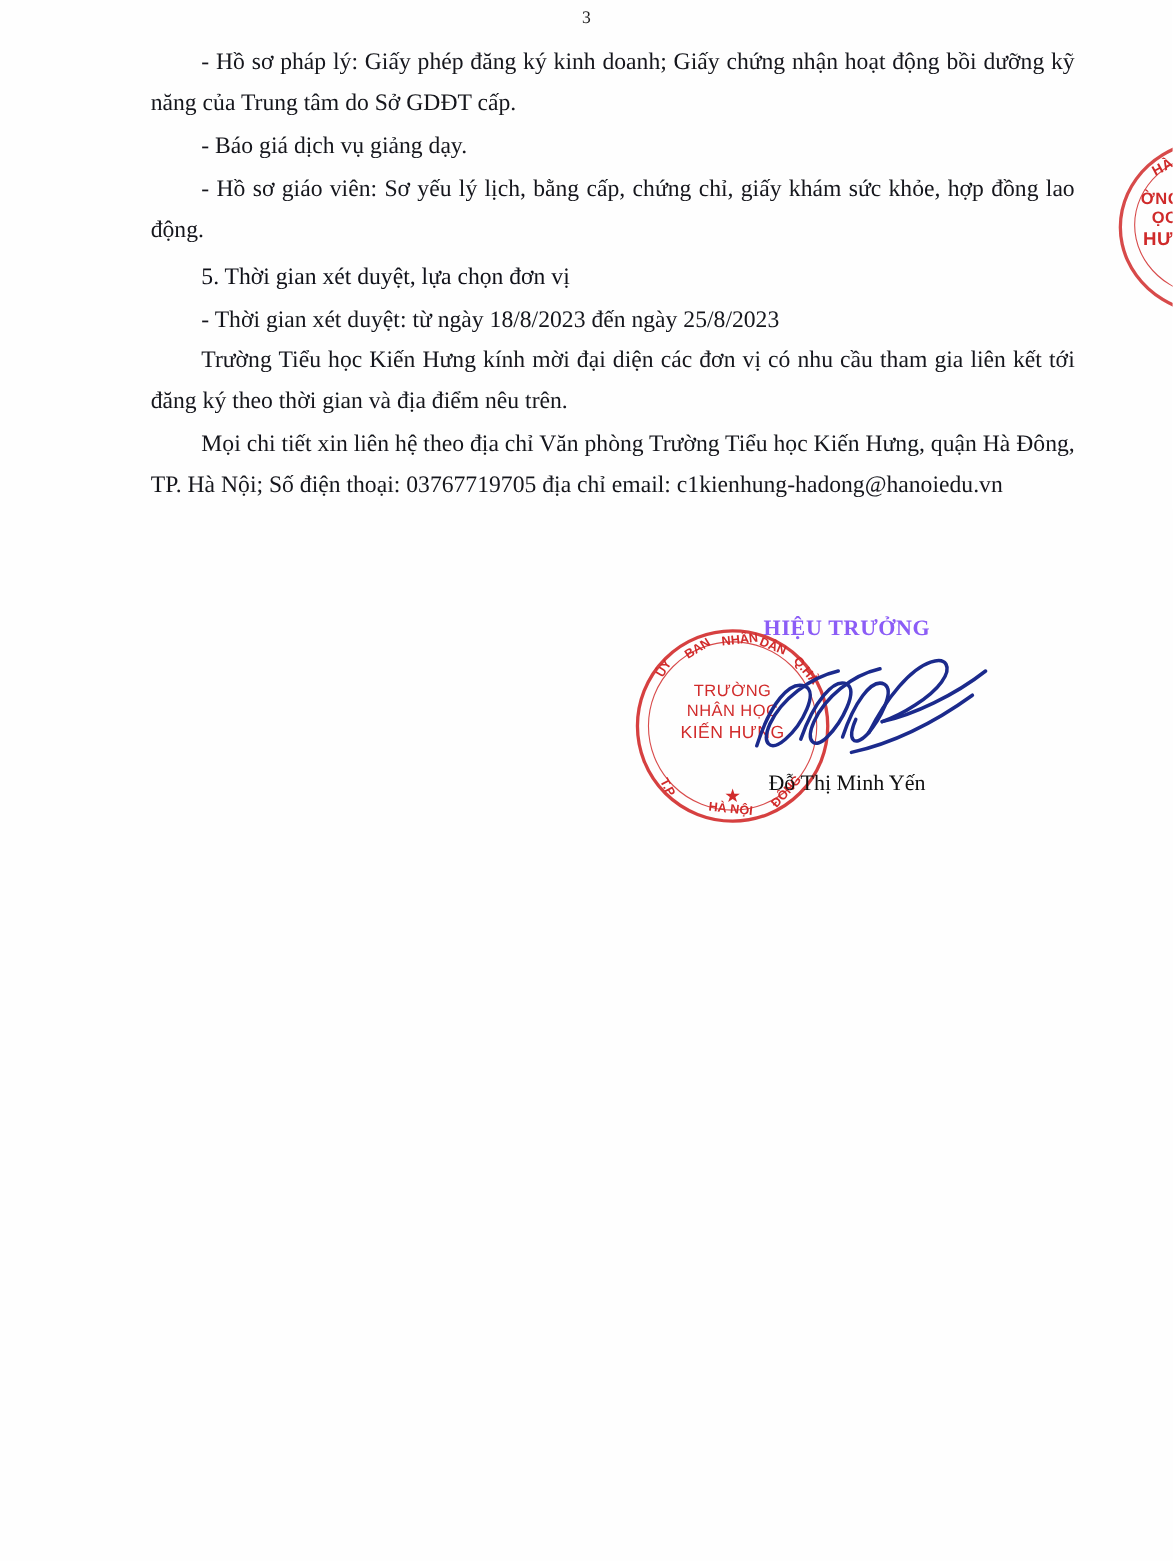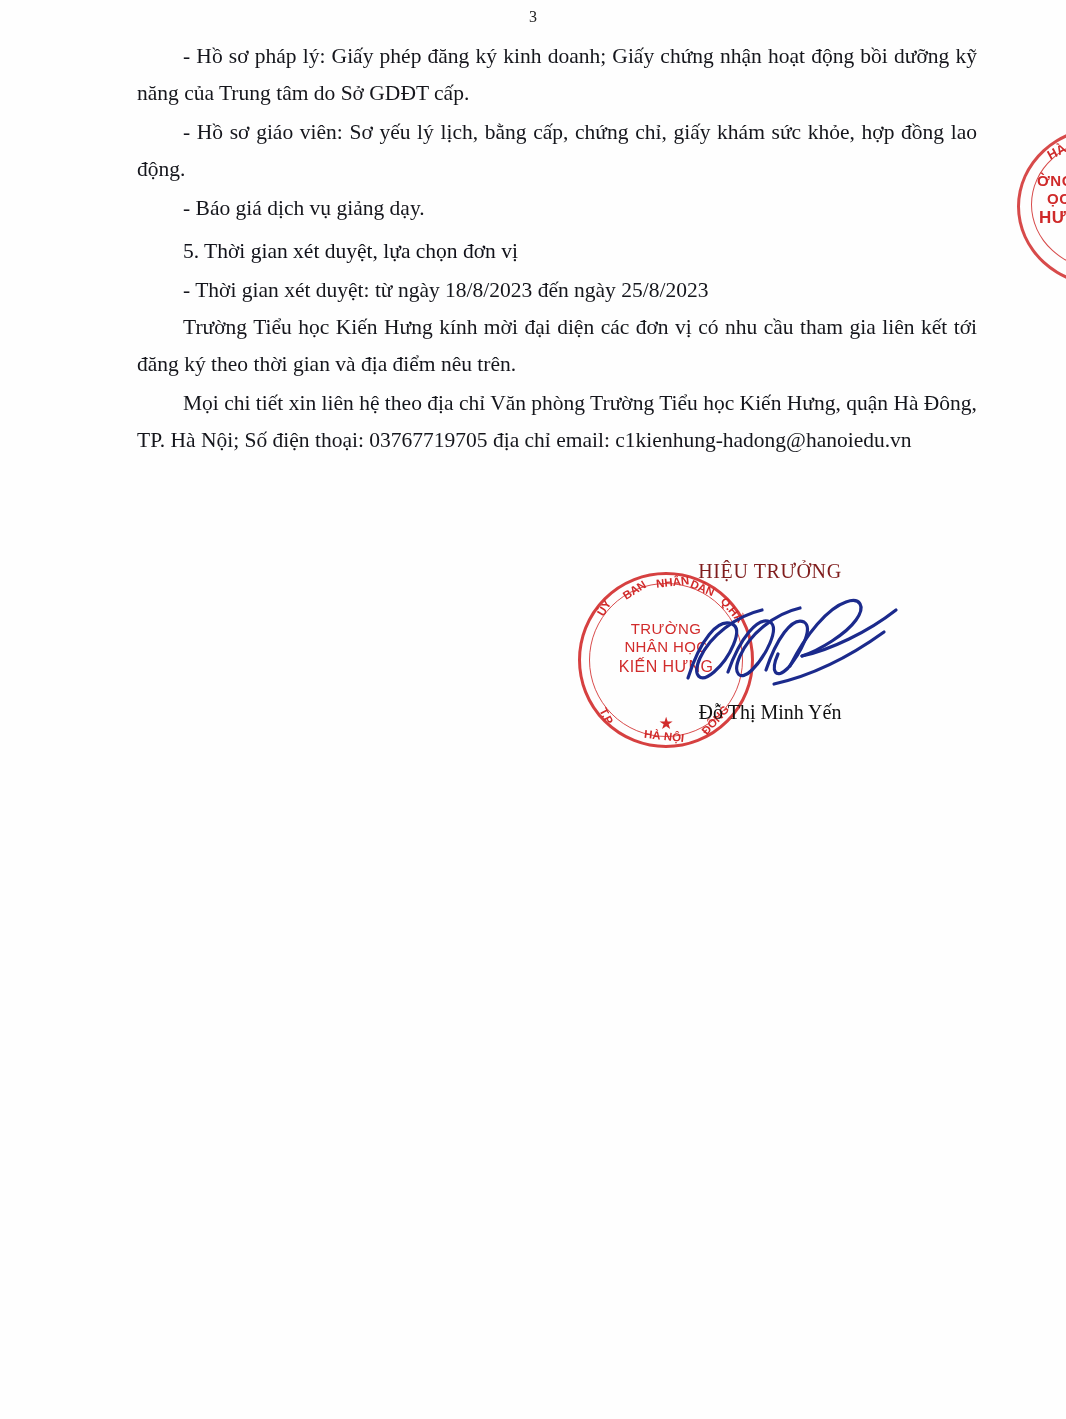--- a/index.html
+++ b/index.html
@@ -115,23 +115,23 @@
   
   .sig-block {
     position: absolute;
     top: 560px;
     left: 560px;
     width: 420px;
     text-align: center;
   }
   .sig-title {
     font-size: 20px;
-    font-weight: normal;
+    font-weight: bold;
     letter-spacing: .6px;
-    color: #7f1d1d;
+    color: #8b5cf6;
     position: relative;
     z-index: 3;
   }
   .sig-name {
     margin-top: 118px;
     font-size: 20px;
     font-weight: normal;
     color: #111;
     position: relative;
     z-index: 3;
@@ -212,23 +212,23 @@
 <body>
 
 <div class="page">
 
   <div class="page-number">3</div>
 
   <div class="doc-body">
 
     <p class="para hang">- Hồ sơ pháp lý: Giấy phép đăng ký kinh doanh; Giấy chứng nhận hoạt động bồi dưỡng kỹ năng của Trung tâm do Sở GDĐT cấp.</p>
 
+    <p class="para hang no-justify">- Báo giá dịch vụ giảng dạy.</p>
+
     <p class="para hang">- Hồ sơ giáo viên: Sơ yếu lý lịch, bằng cấp, chứng chỉ, giấy khám sức khỏe, hợp đồng lao động.</p>
-
-    <p class="para hang no-justify">- Báo giá dịch vụ giảng dạy.</p>
 
     <p class="section-heading">5. Thời gian xét duyệt, lựa chọn đơn vị</p>
 
     <p class="para hang no-justify tight">- Thời gian xét duyệt: từ ngày 18/8/2023 đến ngày 25/8/2023</p>
 
 
     <p class="para indent">Trường Tiểu học Kiến Hưng kính mời đại diện các đơn vị có nhu cầu tham gia liên kết tới đăng ký theo thời gian và địa điểm nêu trên.</p>
 
     <p class="para indent">Mọi chi tiết xin liên hệ theo địa chỉ Văn phòng Trường Tiểu học Kiến Hưng, quận Hà Đông, TP. Hà Nội; Số điện thoại: 03767719705 địa chỉ email: c1kienhung-hadong@hanoiedu.vn</p>
 

